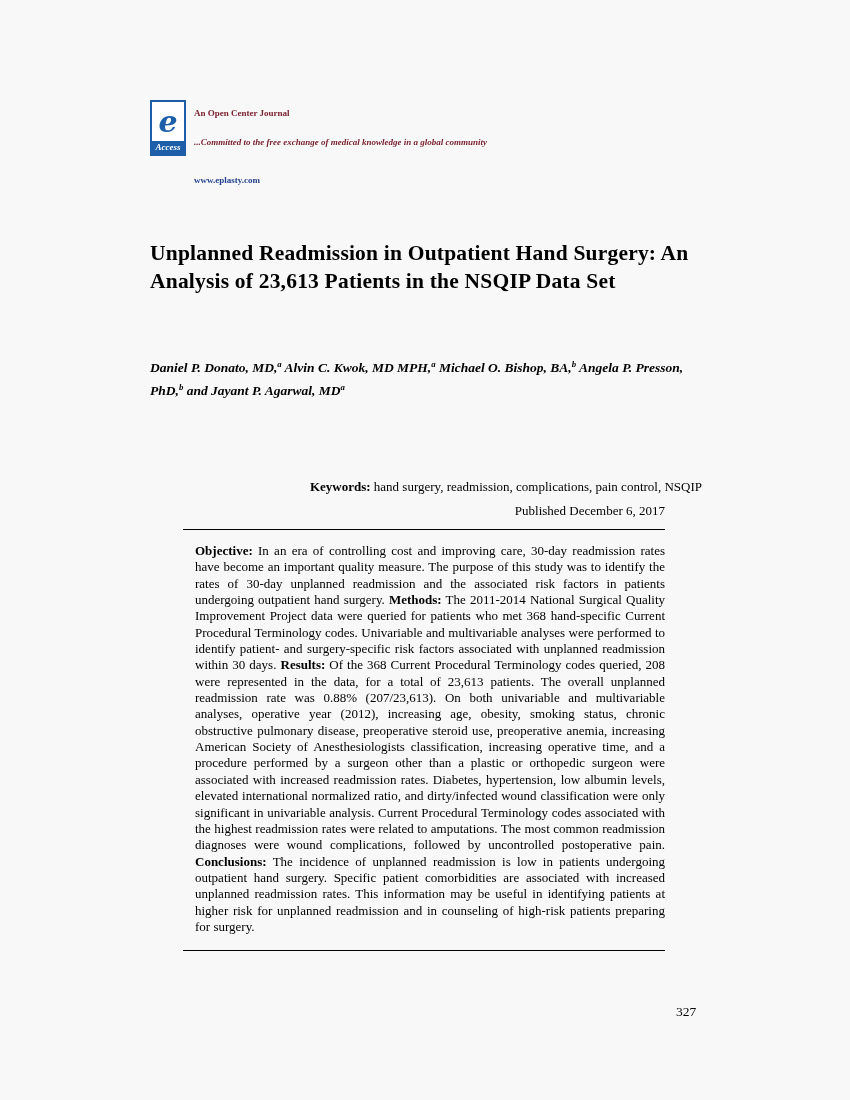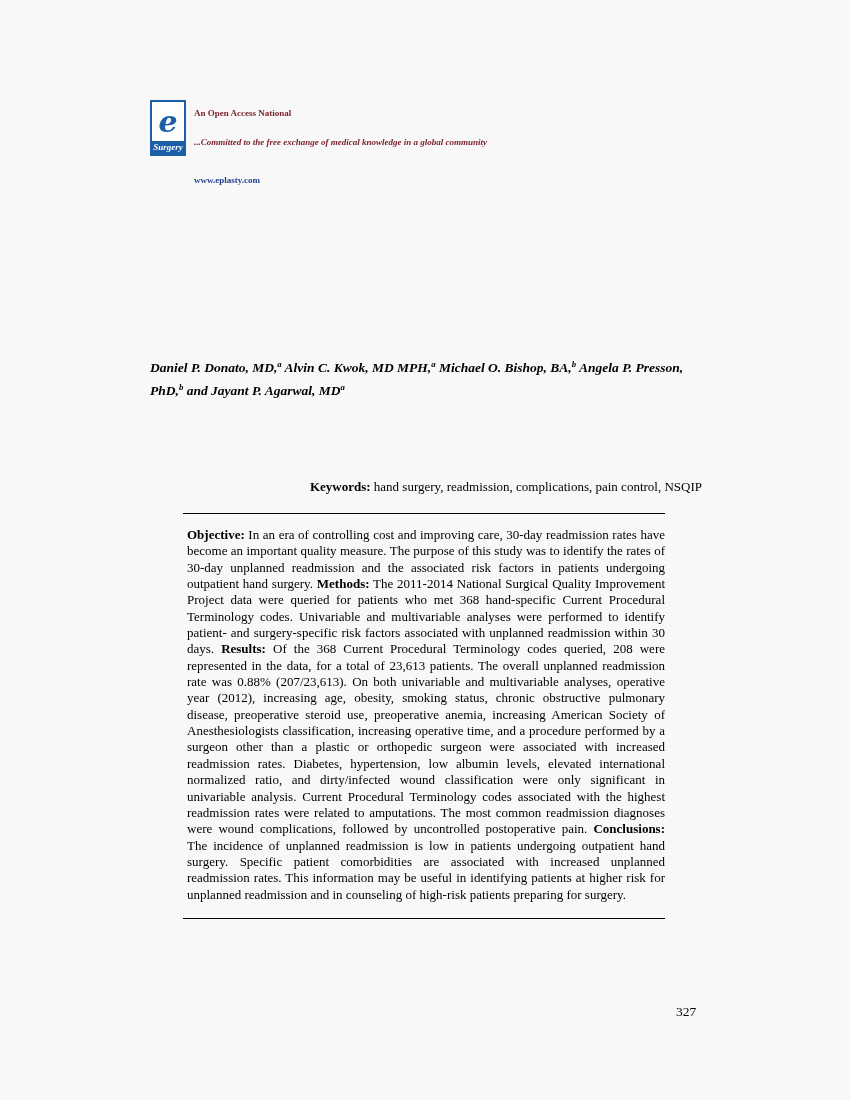--- a/index.html
+++ b/index.html
@@ -79,21 +79,21 @@
   .published {
     text-align: right;
     font-size: 13px;
   }
   .rule {
     border: none;
     border-top: 1.6px solid #000;
     margin: 10px 0 0 0;
   }
   .abstract {
-    margin: 13px 0 0 4px;
+    margin: 13px 0 0 12px;
     font-size: 13px;
     line-height: 16.35px;
     text-align: justify;
   }
   .rule-bottom {
     border: none;
     border-top: 1.6px solid #000;
     margin: 15px 0 0 0;
   }
 
@@ -103,40 +103,42 @@
   }
 </style>
 </head>
 <body>
 
 <div class="page">
 
   <div class="logo">
     <div class="logo-mark">
       <div class="logo-e">e</div>
-      <div class="logo-word">Surgery</div>
+      <div class="logo-word">Access</div>
     </div>
     <div class="logo-text">
-      <div class="logo-line1">An Open Access National</div>
+      <div class="logo-line1">An Open Center Journal</div>
       <div class="logo-line2">...Committed to the free exchange of medical knowledge in a global community</div>
       <div class="logo-line3">www.eplasty.com</div>
     </div>
   </div>
 
+  <h1 class="title">Unplanned Readmission in Outpatient Hand Surgery: An Analysis of 23,613 Patients in the NSQIP Data Set</h1>
 
   <div class="authors">Daniel P. Donato, MD,<sup>a</sup> Alvin C. Kwok, MD MPH,<sup>a</sup> Michael O. Bishop, BA,<sup>b</sup> Angela P. Presson, PhD,<sup>b</sup> and Jayant P. Agarwal, MD<sup>a</sup></div>
 
 
 
   <div class="keywords">
     <span class="inline-label">Keywords:</span>
     <span>hand surgery, readmission, complications, pain control, NSQIP</span>
   </div>
 
   <div class="abstract-wrap">
+    <div class="published">Published  December 6, 2017</div>
     <hr class="rule">
     <p class="abstract">
       <span class="inline-label">Objective:</span>
       <span>In an era of controlling cost and improving care, 30-day readmission rates have become an important quality measure. The purpose of this study was to identify the rates of 30-day unplanned readmission and the associated risk factors in patients undergoing outpatient hand surgery.</span>
       <span class="inline-label">Methods:</span>
       <span>The 2011-2014 National Surgical Quality Improvement Project data were queried for patients who met 368 hand-specific Current Procedural Terminology codes. Univariable and multivariable analyses were performed to identify patient- and surgery-specific risk factors associated with unplanned readmission within 30 days.</span>
       <span class="inline-label">Results:</span>
       <span>Of the 368 Current Procedural Terminology codes queried, 208 were represented in the data, for a total of 23,613 patients. The overall unplanned readmission rate was 0.88% (207/23,613). On both univariable and multivariable analyses, operative year (2012), increasing age, obesity, smoking status, chronic obstructive pulmonary disease, preoperative steroid use, preoperative anemia, increasing American Society of Anesthesiologists classification, increasing operative time, and a procedure performed by a surgeon other than a plastic or orthopedic surgeon were associated with increased readmission rates. Diabetes, hypertension, low albumin levels, elevated international normalized ratio, and dirty/infected wound classification were only significant in univariable analysis. Current Procedural Terminology codes associated with the highest readmission rates were related to amputations. The most common readmission diagnoses were wound complications, followed by uncontrolled postoperative pain.</span>
       <span class="inline-label">Conclusions:</span>
       <span>The incidence of unplanned readmission is low in patients undergoing outpatient hand surgery. Specific patient comorbidities are associated with increased unplanned readmission rates. This information may be useful in identifying patients at higher risk for unplanned readmission and in counseling of high-risk patients preparing for surgery.</span>

